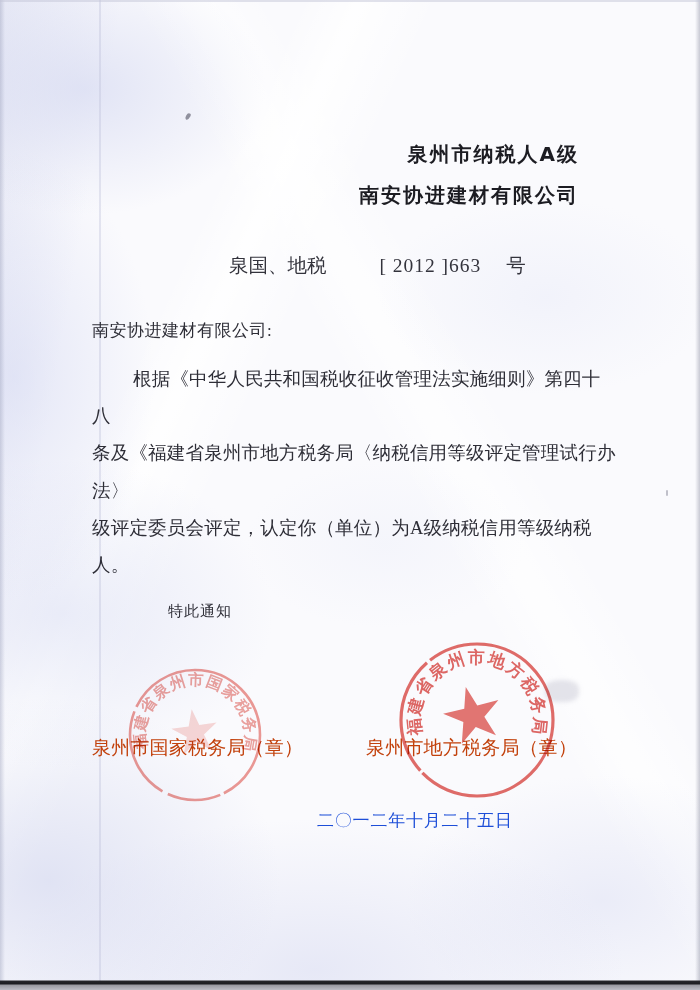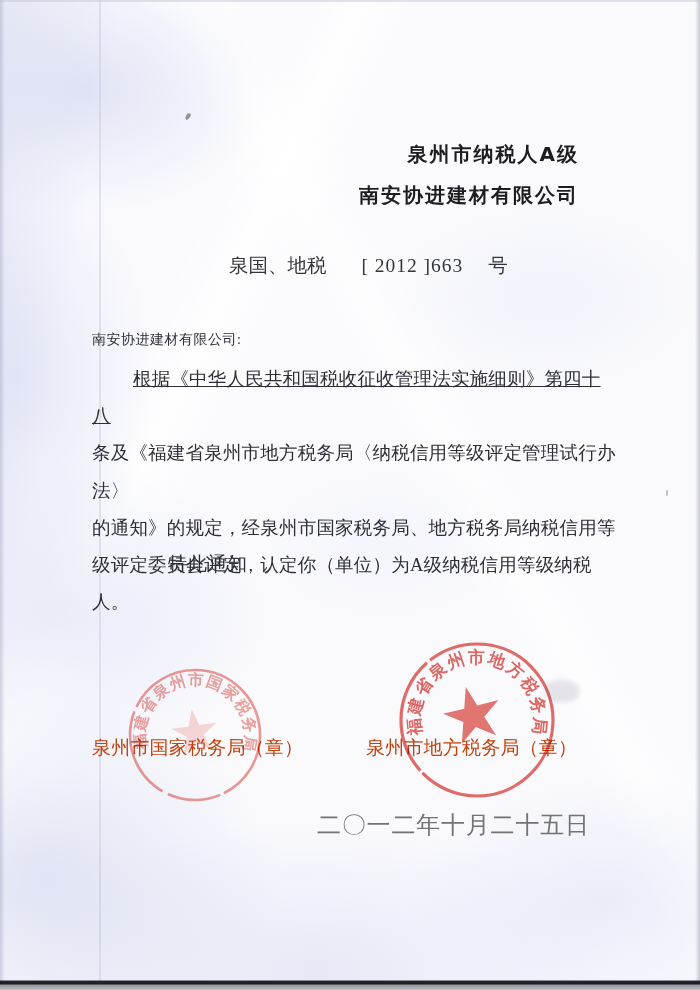--- a/index.html
+++ b/index.html
@@ -37,32 +37,32 @@
   .speck-1{position:absolute;left:186px;top:113px;width:4px;height:7px;background:#70707f;border-radius:50% 30% 60% 40%;transform:rotate(28deg);opacity:.75;}
   .speck-2{position:absolute;left:666px;top:490px;width:2px;height:6px;background:#9a9aa8;opacity:.6;border-radius:2px;}
   .smudge-1{position:absolute;left:545px;top:680px;width:34px;height:22px;background:rgba(140,142,165,.22);filter:blur(2px);border-radius:40%;}
 
   .doc-title{
     position:absolute;left:0;top:134px;width:579px;margin:0;padding-left:16px;box-sizing:border-box;
     text-align:right;font-family:"DejaVu Sans","Liberation Sans",sans-serif;
     font-weight:bold;font-size:20px;line-height:41px;letter-spacing:2px;color:#1c1c22;
   }
   .doc-number{position:absolute;left:229px;top:252px;font-size:19.5px;color:#33333c;white-space:nowrap;}
-  .doc-number .dn-code{display:inline-block;margin-left:30px;letter-spacing:1px;}
+  .doc-number .dn-code{display:inline-block;margin-left:48px;letter-spacing:1px;}
   .doc-number .dn-suffix{display:inline-block;margin-left:20px;}
 
-  .recipient{position:absolute;left:92px;top:331px;font-size:14px;letter-spacing:.5px;color:#2e2e37;}
+  .recipient{position:absolute;left:92px;top:319px;font-size:17px;letter-spacing:.5px;color:#2e2e37;}
   .body-text{position:absolute;left:92px;top:361px;width:526px;font-size:18.5px;line-height:37.2px;letter-spacing:.2px;color:#2e2e37;}
-  .body-text .indent{text-indent:41px;text-decoration:underline;}
-  .closing{position:absolute;left:168px;top:551px;font-size:19px;letter-spacing:1px;color:#2e2e37;}
+  .body-text .indent{text-indent:41px;}
+  .closing{position:absolute;left:168px;top:602px;font-size:15px;letter-spacing:1px;color:#2e2e37;}
 
   .sig{position:absolute;top:735px;font-size:19px;letter-spacing:.2px;color:#c2410c;z-index:2;}
   .sig-left{left:92px;}
   .sig-right{left:366px;text-align:center;}
-  .doc-date{position:absolute;left:317px;top:809px;font-size:24px;letter-spacing:.8px;color:#737373;z-index:2;}
+  .doc-date{position:absolute;left:317px;top:809px;font-size:17px;letter-spacing:.8px;color:#1d4ed8;z-index:2;}
 
   .seal{position:absolute;z-index:3;mix-blend-mode:multiply;pointer-events:none;}
   .seal-left{left:115px;top:655px;opacity:.88;}
   .seal-right{left:389px;top:632px;opacity:.92;}
   .seal text{font-family:"DejaVu Sans","Liberation Sans",sans-serif;font-weight:bold;}
 </style>
 </head>
 <body>
 
 <div class="page">
@@ -84,21 +84,20 @@
     <span>泉国、地税</span>
     <span class="dn-code">[ 2012 ]663</span>
     <span class="dn-suffix">号</span>
   </div>
 
   <div class="recipient">南安协进建材有限公司:</div>
 
   <div class="body-text">
     <div class="indent">根据《中华人民共和国税收征收管理法实施细则》第四十八</div>
     <div>条及《福建省泉州市地方税务局〈纳税信用等级评定管理试行办法〉</div>
-    <div>的通知》的规定，经泉州市国家税务局、地方税务局纳税信用等</div>
     <div>级评定委员会评定，认定你（单位）为A级纳税信用等级纳税人。</div>
   </div>
 
   <div class="closing">特此通知</div>
 
   <svg class="seal seal-left" width="160" height="160" viewBox="0 0 160 160">
     <circle cx="80" cy="80" r="65" fill="none" stroke="#ec8c86" stroke-width="2.6" stroke-dasharray="72 4 54 6 92 5 300"></circle>
     <polygon points="0,-30 6.7,-9.2 28.5,-9.3 10.8,3.5 17.6,24.3 0,11.4 -17.6,24.3 -10.8,3.5 -28.5,-9.3 -6.7,-9.2" transform="translate(80,78) rotate(-8) scale(0.8)" fill="#efa09a" opacity="0.45"></polygon>
     <path id="arcL" d="M33,97.1 A50,50 0 1 1 127,97.1" fill="none"></path>
     <text font-size="15.5" fill="#e8837d" letter-spacing="1.5" opacity="0.85">

